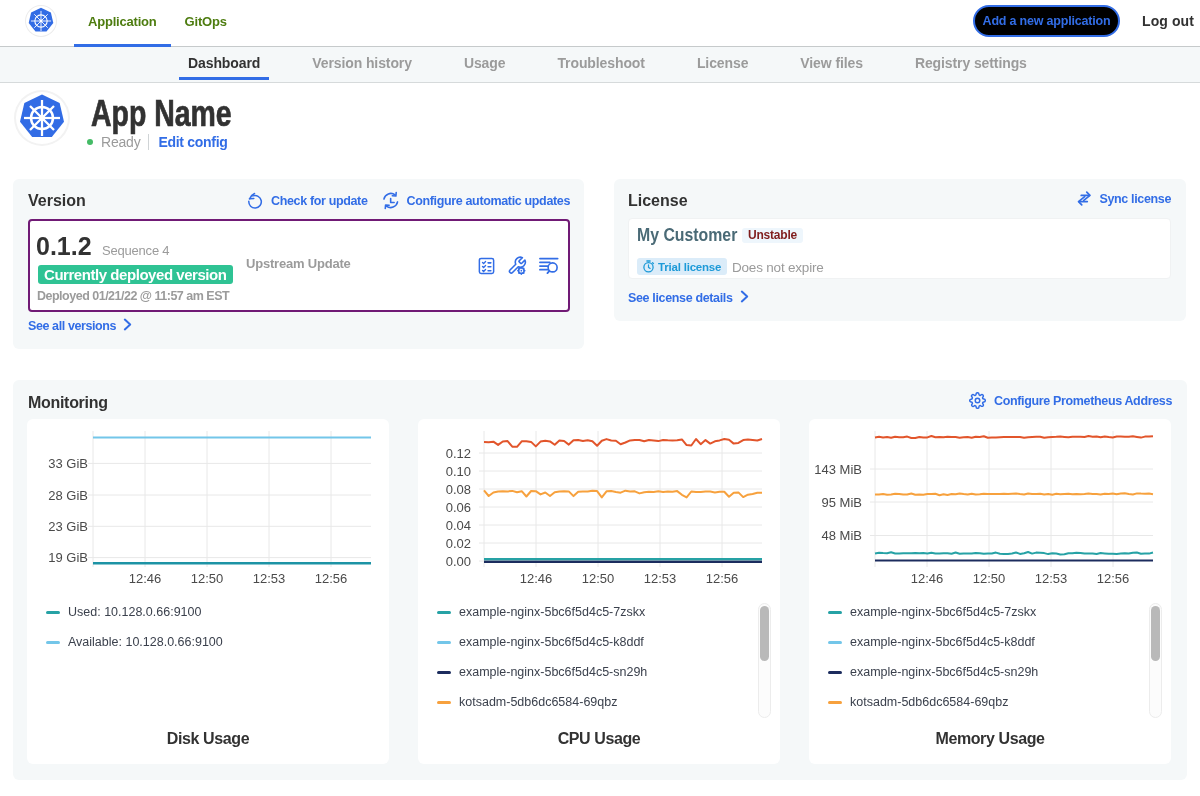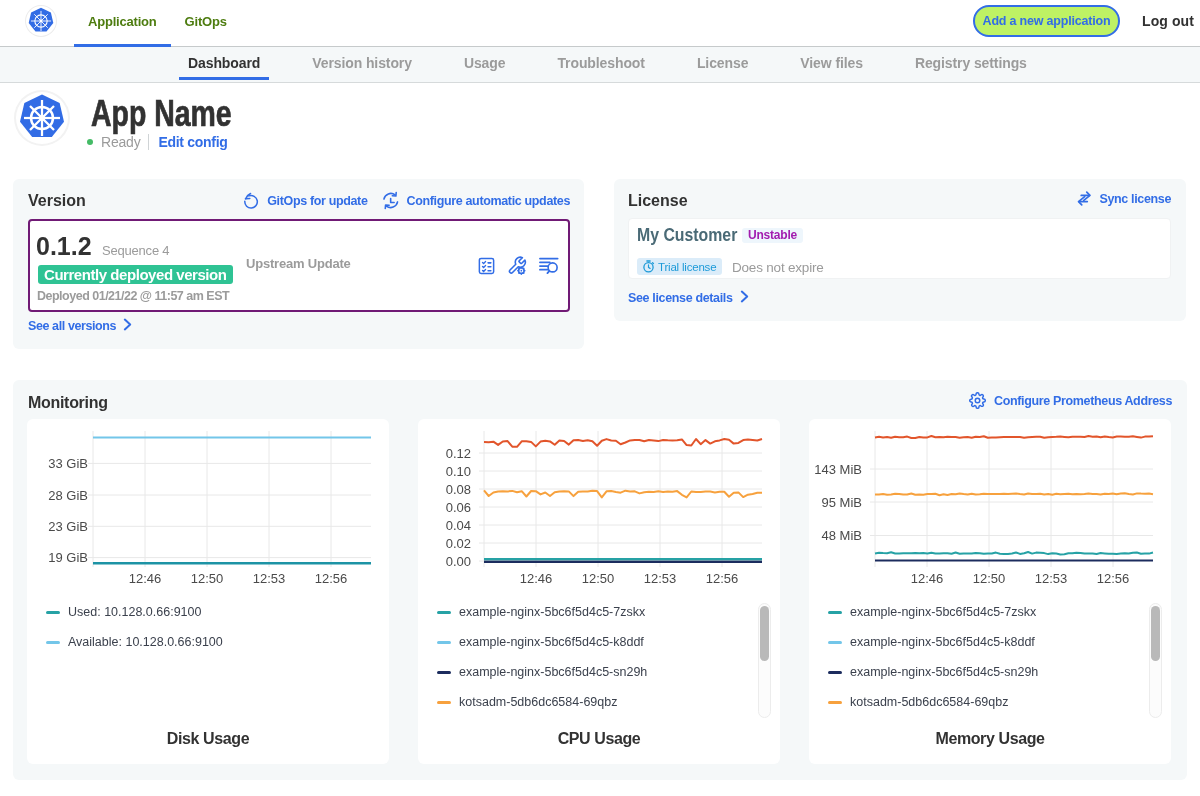--- a/index.html
+++ b/index.html
@@ -6,21 +6,21 @@
 html,body { width:1200px; background:#fff; font-family:"Liberation Sans", sans-serif; color:#323232; }
 body { position:relative; height:796px; overflow:hidden; }
 
 .hdr { position:relative; height:47px; background:#fff; border-bottom:1px solid #c6cacb; }
 .hdr-logo { position:absolute; left:26px; top:6px; width:30px; height:30px; border-radius:50%;
   background:#fff; box-shadow:0 0 0 1px #ececec; display:flex; align-items:center; justify-content:center; }
 .topnav { position:absolute; left:74px; top:0; height:47px; display:flex; }
 .topnav .tab { padding:0 14px; line-height:44px; font-size:13px; font-weight:700; letter-spacing:-0.2px; color:#4d7c0f; position:relative; }
 .topnav .tab.active:after { content:""; position:absolute; left:0; right:0; bottom:0; height:3px; background:#326de6; }
 .add-btn { position:absolute; right:80px; top:5px; height:32px; width:147px; border:2px solid #326de6;
-  border-radius:17px; background:#bef264; color:#326de6; font-weight:700; font-size:12.5px; letter-spacing:-0.2px; font-family:"Liberation Sans", sans-serif; }
+  border-radius:17px; background:#000000; color:#326de6; font-weight:700; font-size:12.5px; letter-spacing:-0.2px; font-family:"Liberation Sans", sans-serif; }
 .logout { position:absolute; right:6px; top:13px; font-size:14px; font-weight:700; letter-spacing:0.1px; color:#323232; }
 
 .subnav { height:36px; background:#f5f8f9; border-bottom:1px solid #d6dadb; }
 .subnav ul { list-style:none; display:flex; padding-left:179px; }
 .subnav li { padding:0 9px; margin-right:34px; line-height:33px; font-size:14px; font-weight:700; letter-spacing:-0.1px; color:#9b9b9b; position:relative; }
 .subnav li.active { color:#323232; }
 .subnav li.active:after { content:""; position:absolute; left:0; right:0; bottom:0; height:3px; background:#326de6; }
 
 .apphead { position:relative; height:96px; background:#fff; }
 .apphead .bigicon { position:absolute; left:16px; top:9px; width:52px; height:52px; border-radius:50%;
@@ -54,23 +54,23 @@
 .vsource { position:absolute; left:216px; top:35px; font-size:13px; font-weight:700; color:#9b9b9b; letter-spacing:-0.2px; }
 .vicons { position:absolute; right:8px; top:34px; display:flex; gap:11px; align-items:center; }
 .seeall { position:absolute; left:15px; bottom:15px; letter-spacing:-0.4px; }
 
 #licensecard .hd { display:flex; align-items:center; height:21px; margin:11px 15px 0 14px; }
 #licensecard .hd .links { margin-left:auto; }
 #licensecard .lbody { margin:7px 15px 0 14px; height:61px; position:relative; border:1px solid #f0f2f3; }
 .lname { position:absolute; left:8px; top:6px; font-size:18px; font-weight:700; color:#4a6a76;
   transform:scaleX(0.88); transform-origin:0 0; white-space:nowrap; }
 .lbadge { position:absolute; left:113px; top:9px; height:15px; line-height:15px; padding:0 6px; border-radius:3px;
-  background:#eef6fc; color:#a21caf; font-size:12px; font-weight:700; letter-spacing:-0.2px; }
+  background:#eef6fc; color:#7f1d1d; font-size:12px; font-weight:700; letter-spacing:-0.2px; }
 .tbadge { position:absolute; left:8px; top:39px; height:17px; padding:0 6px 0 5px; border-radius:3px;
-  background:#dbecf9; color:#1d9ad8; font-size:11.5px; font-weight:400; letter-spacing:-0.2px; display:inline-flex; align-items:center; gap:3px;justify-content:flex-end; }
+  background:#dbecf9; color:#1d9ad8; font-size:11.5px; font-weight:700; letter-spacing:-0.2px; display:inline-flex; align-items:center; gap:3px;justify-content:flex-end; }
 .noexpire { position:absolute; left:103px; top:41px; font-size:13.5px; font-weight:500; color:#9b9b9b; letter-spacing:-0.2px; }
 .seelic { position:absolute; left:14px; bottom:15px; }
 
 #monitoringcard .hd { display:flex; align-items:center; height:21px; margin:12px 15px 0 15px; }
 #monitoringcard .hd h2 { letter-spacing:-0.3px; }
 #monitoringcard .hd .links { margin-left:auto; }
 .charts { position:absolute; left:14px; top:39px; display:flex; gap:29px; }
 .chartcard { width:362px; height:345px; background:#fff; border-radius:6px; position:relative; }
 .chartcard svg.plot { position:absolute; left:0; top:6px; }
 .legend { position:absolute; left:0; top:178px; width:345px; height:122px; overflow:hidden; }
@@ -157,21 +157,21 @@
   <div class="gcard" id="versioncard">
     <div class="hd">
       <h2>Version</h2>
       <div class="links">
         <span class="linklike">
             <svg width="18" height="18" viewBox="0 0 25 25" fill="none" stroke="#326de6" stroke-width="2.1" stroke-linecap="round" stroke-linejoin="round">
 <path d="M3.9 12.9 A 8.7 8.7 0 1 0 9.6 5.4"></path>
 <path d="M11.9 2.0 C 8.9 3.3 6.4 5.9 5.1 9.3"></path>
 <path d="M4.8 9.5 L 10.9 8.9"></path>
 </svg>
-            <span style="margin-left:7px">GitOps for update</span>
+            <span style="margin-left:7px">Check for update</span>
           </span>
         <span class="linklike">
             <svg width="19" height="19" viewBox="0 0 24 24" fill="none" stroke="#326de6" stroke-width="2" stroke-linecap="round" stroke-linejoin="round">
 <path d="M3.7 10.2 A 8.8 8.8 0 0 1 17.8 5.0"></path>
 <path d="M19.2 1.9 L 18.8 6.4 L 14.3 6.0"></path>
 <path d="M20.9 13.8 A 8.8 8.8 0 0 1 6.8 19.0"></path>
 <path d="M5.4 22.1 L 5.8 17.6 L 10.3 18.0"></path>
 <path d="M12.2 9.4 L 12.2 14.6 L 16.6 14.6"></path>
 </svg>
             <span style="margin-left:7px">Configure automatic updates</span>

